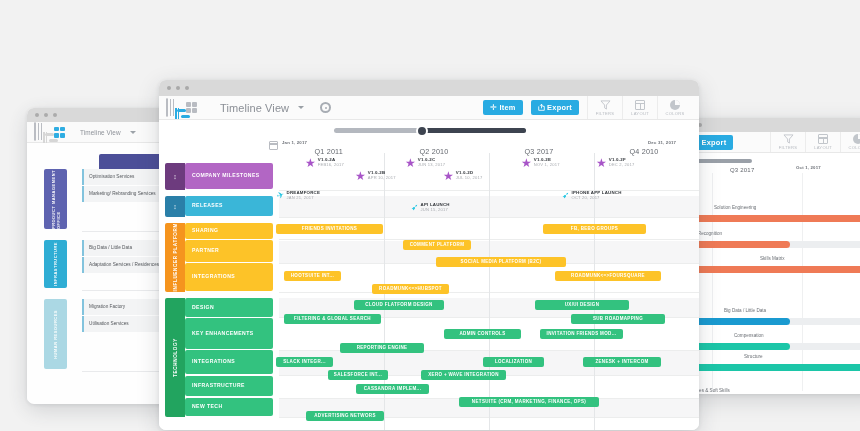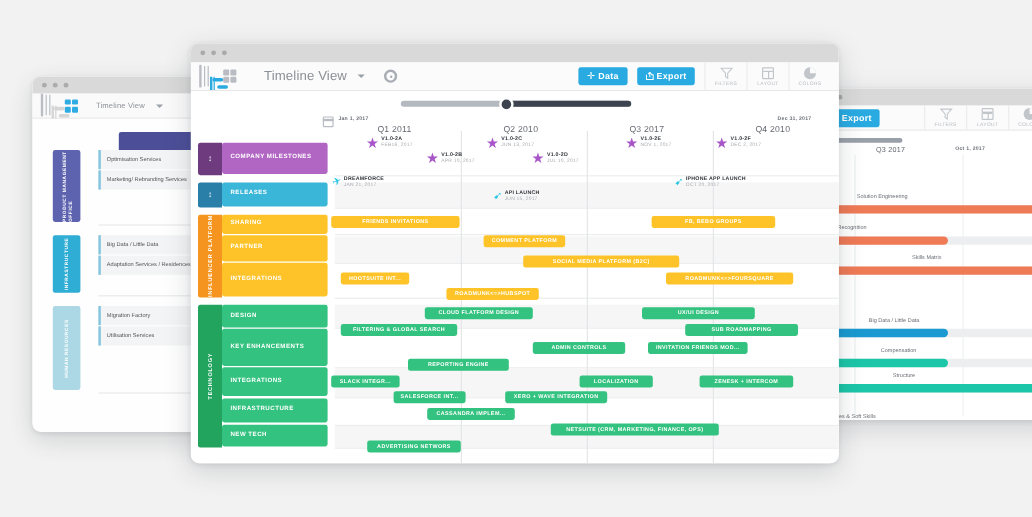--- a/index.html
+++ b/index.html
@@ -6,21 +6,21 @@
   body{
     width:860px;height:431px;overflow:hidden;
     background:#f2f2f2;
     font-family:"Liberation Sans","DejaVu Sans",sans-serif;
     -webkit-font-smoothing:antialiased;
   }
   #stage{position:relative;width:860px;height:431px;}
 
   
   .win{position:absolute;background:#fff;border-radius:7px;overflow:hidden;
-       box-shadow:0 6px 22px rgba(40,45,60,.17),0 1px 4px rgba(40,45,60,.10);}
+       box-shadow:0 6px 22px rgba(40,45,60,.17),0 1px 4px rgba(40,45,60,.10);margin-top:44px;}
   .titlebar{background:#d9d9d9;height:16px;display:flex;align-items:center;padding-left:8px;gap:5px;}
   .dot{width:4px;height:4px;border-radius:50%;background:#a9a9a9;}
   .toolbar{height:23px;background:#fbfbfb;border-bottom:1px solid #e8e8e8;display:flex;align-items:center;padding:0 7px;gap:9px;}
   .tb-right{margin-left:auto;display:flex;align-items:center;gap:0;height:100%;}
 
   
   .ic{display:inline-block;line-height:0;}
   .grid9{width:11px;height:11px;border:1.3px solid #b9bcc2;border-radius:1px;position:relative;box-sizing:border-box;}
   .grid9:before,.grid9:after{content:"";position:absolute;background:#b9bcc2;}
   .grid9:before{left:0;right:0;top:3px;height:1px;box-shadow:0 3px 0 #b9bcc2;}
@@ -256,21 +256,21 @@
             <i></i>
           </span>
         </span>
       <span class="vlabel" style="margin-left:14px">Timeline View</span>
       <span class="caret"></span>
       <span class="gear" style="margin-left:7px"></span>
 
       <div class="tb-right">
         <div class="btn" style="margin-right:8px">
           <span style="font-size:8px;line-height:1">✛</span>
-          <span>Data</span>
+          <span>Item</span>
         </div>
         <div class="btn" style="margin-right:8px">
           <svg width="7" height="7" viewBox="0 0 10 10">
               <path d="M1 3.4v5.6h8V3.4H6.4M5 0.3v5.9M5 0.3L3 2.6M5 0.3l2 2.3" stroke="#fff" stroke-width="1.2" fill="none"></path>
             </svg>
           <span>Export</span>
         </div>
         <div class="tool-ico">
           <svg class="funnel" viewBox="0 0 12 11">
               <path d="M1 1h10L7 5.5V10L5 8.6V5.5z" fill="none" stroke="#c2c6cb" stroke-width="1"></path>

